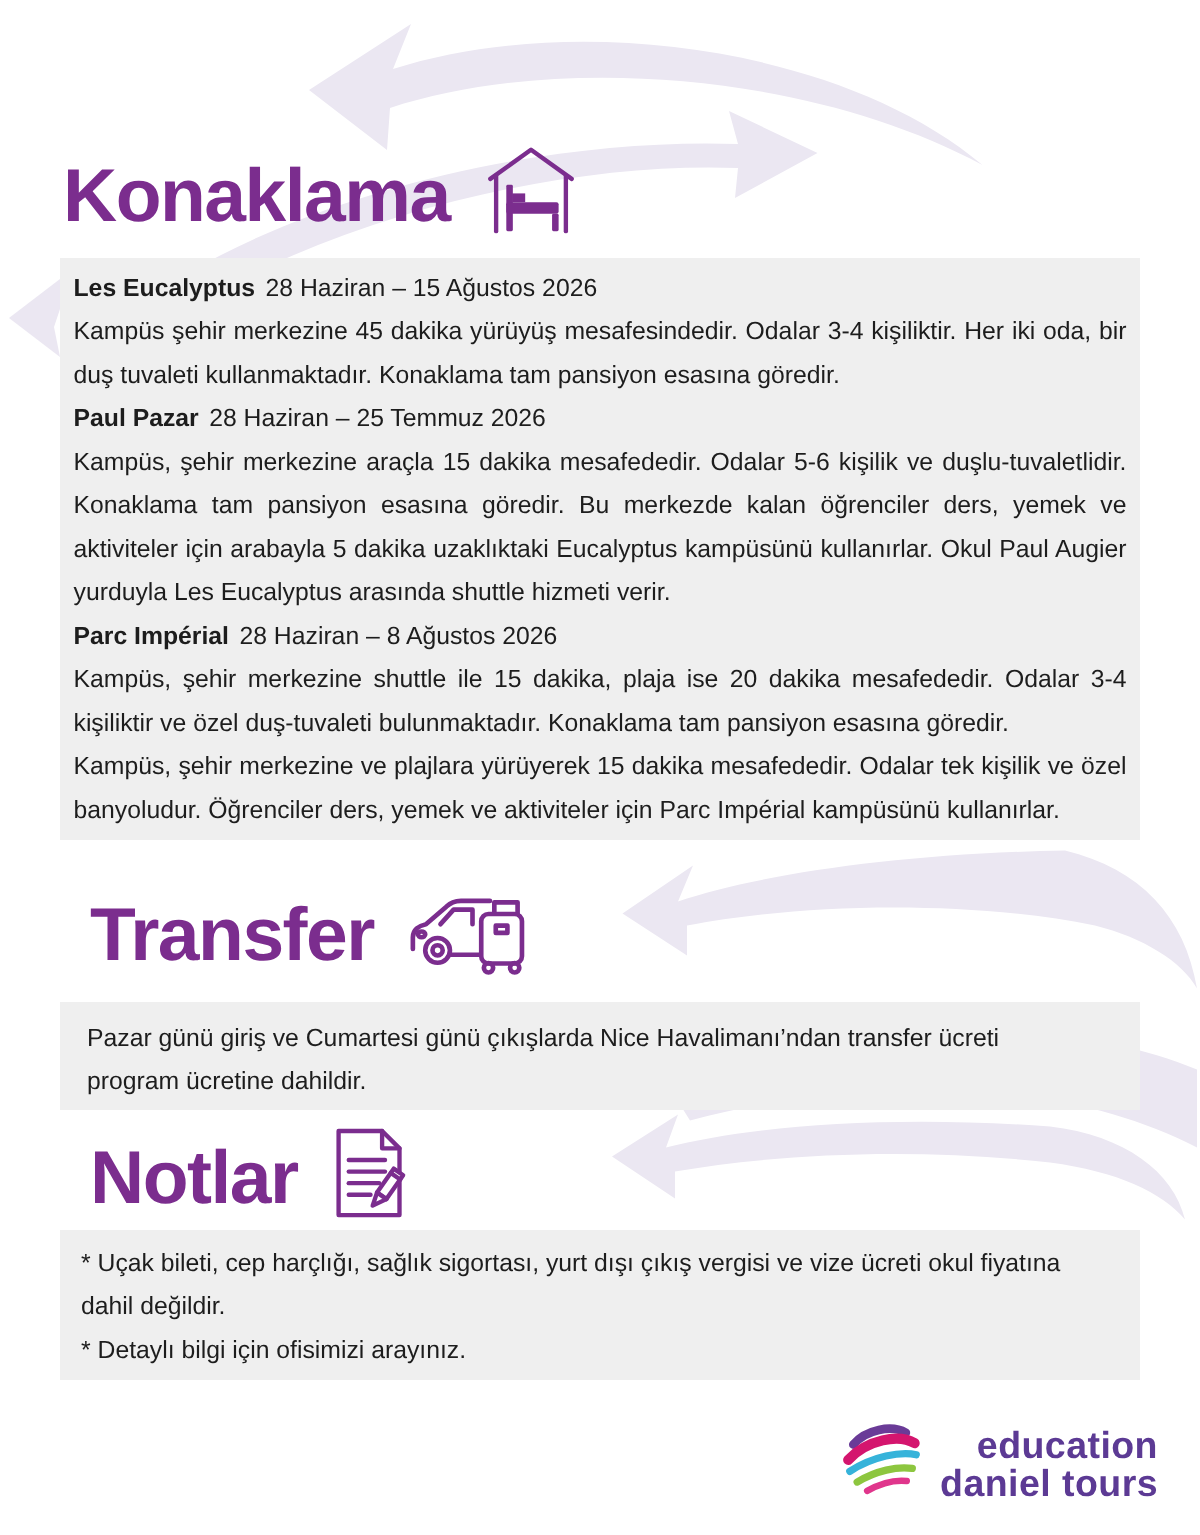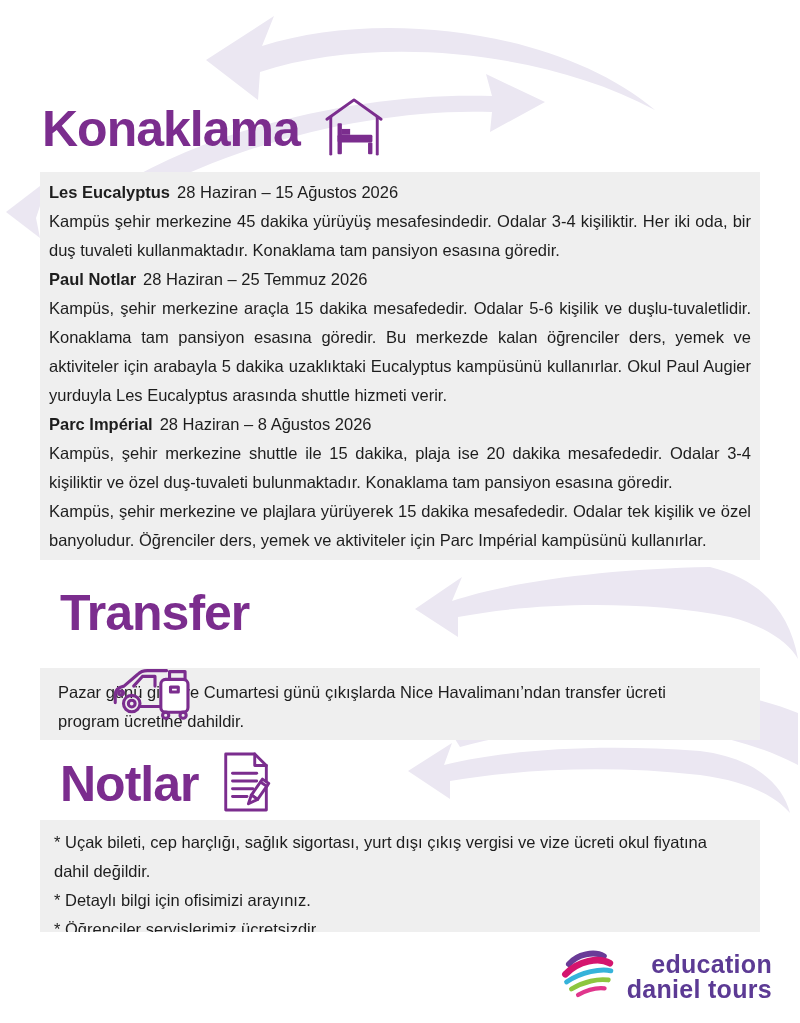--- a/index.html
+++ b/index.html
@@ -12,30 +12,30 @@
   .wm path,.wm polygon{fill:#ebe7f2;}
   
   .sec-head{
     position:absolute;z-index:2;display:flex;align-items:center;gap:20px;
   }
   .sec-title{
     font-size:50px;font-weight:bold;color:#7b2d8e;letter-spacing:-1px;
     line-height:1;white-space:nowrap;
   }
   .h-konaklama{left:42px;top:96px;}
-  .h-transfer{left:60px;top:588px;flex-direction:column;}
+  .h-transfer{left:60px;top:588px;}
   .h-notlar{left:60px;top:750px;}
   
   .gbox{
     position:absolute;left:40px;width:720px;background:#efefef;z-index:1;
     box-sizing:border-box;overflow:hidden;font-size:16.5px;line-height:29px;
   }
   .box-konaklama{top:172px;height:388px;padding:6px 9px 0 9px;}
   .box-transfer{top:668px;height:72px;padding:10px 40px 0 18px;}
-  .box-notlar{top:820px;height:112px;padding:8px 16px 0 14px;}
+  .box-notlar{top:820px;height:100px;padding:8px 16px 0 14px;}
   .acc-head b{font-weight:bold;}
   .acc-dates{margin-left:7px;}
   .acc-desc{margin:0;text-align:justify;}
   .transfer-text{margin:0;max-width:630px;}
   .note-line{margin:0;}
   
   .logo{
     position:absolute;right:28px;bottom:16px;z-index:2;
     display:flex;align-items:center;gap:10px;
   }
@@ -80,21 +80,21 @@
 
   <div class="gbox box-konaklama">
     <div class="acc-item">
       <div class="acc-head">
         <b>Les Eucalyptus</b><span class="acc-dates">28 Haziran – 15 Ağustos 2026</span>
       </div>
       <p class="acc-desc">Kampüs şehir merkezine 45 dakika yürüyüş mesafesindedir. Odalar 3-4 kişiliktir. Her iki oda, bir duş tuvaleti kullanmaktadır. Konaklama tam pansiyon esasına göredir.</p>
     </div>
     <div class="acc-item">
       <div class="acc-head">
-        <b>Paul Notlar</b><span class="acc-dates">28 Haziran – 25 Temmuz 2026</span>
+        <b>Paul Pazar</b><span class="acc-dates">28 Haziran – 25 Temmuz 2026</span>
       </div>
       <p class="acc-desc">Kampüs, şehir merkezine araçla 15 dakika mesafededir. Odalar 5-6 kişilik ve duşlu-tuvaletlidir. Konaklama tam pansiyon esasına göredir. Bu merkezde kalan öğrenciler ders, yemek ve aktiviteler için arabayla 5 dakika uzaklıktaki Eucalyptus kampüsünü kullanırlar. Okul Paul Augier yurduyla Les Eucalyptus arasında shuttle hizmeti verir.</p>
     </div>
     <div class="acc-item">
       <div class="acc-head">
         <b>Parc Impérial</b><span class="acc-dates">28 Haziran – 8 Ağustos 2026</span>
       </div>
       <p class="acc-desc">Kampüs, şehir merkezine shuttle ile 15 dakika, plaja ise 20 dakika mesafededir. Odalar 3-4 kişiliktir ve özel duş-tuvaleti bulunmaktadır. Konaklama tam pansiyon esasına göredir.</p>
     </div>
     <div class="acc-item">

